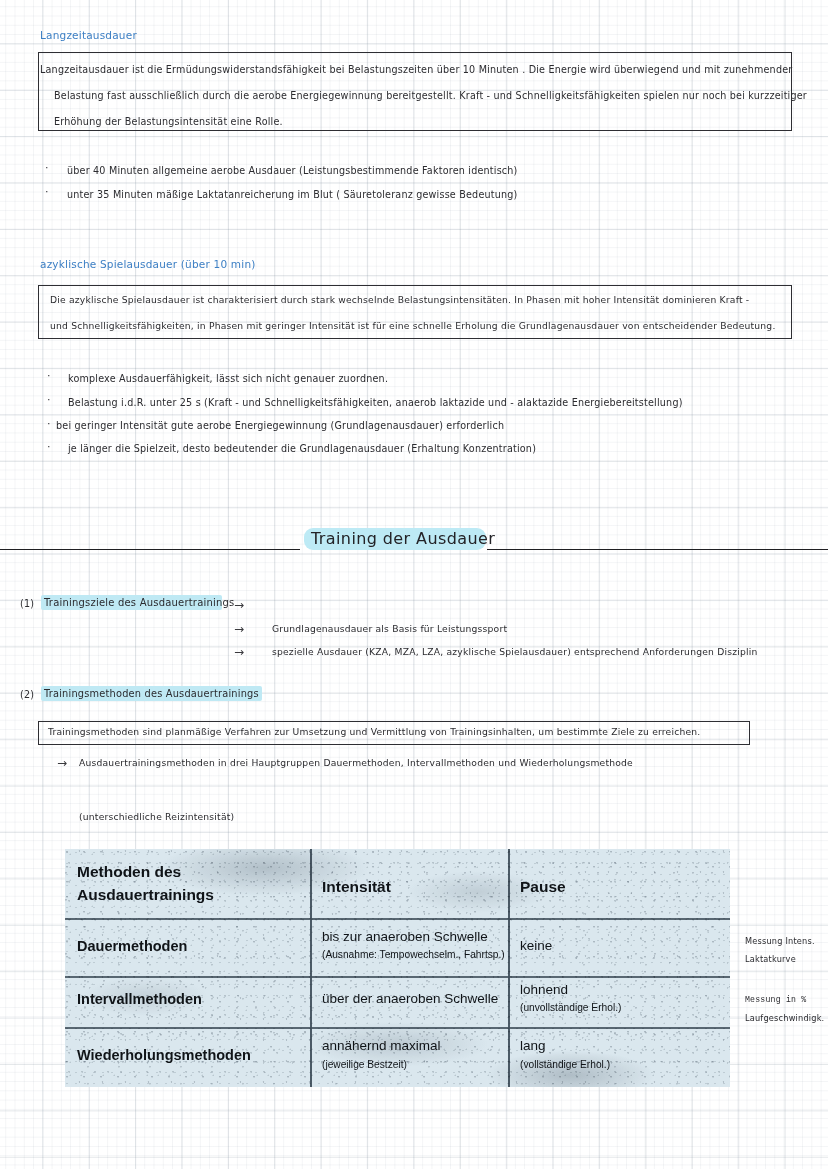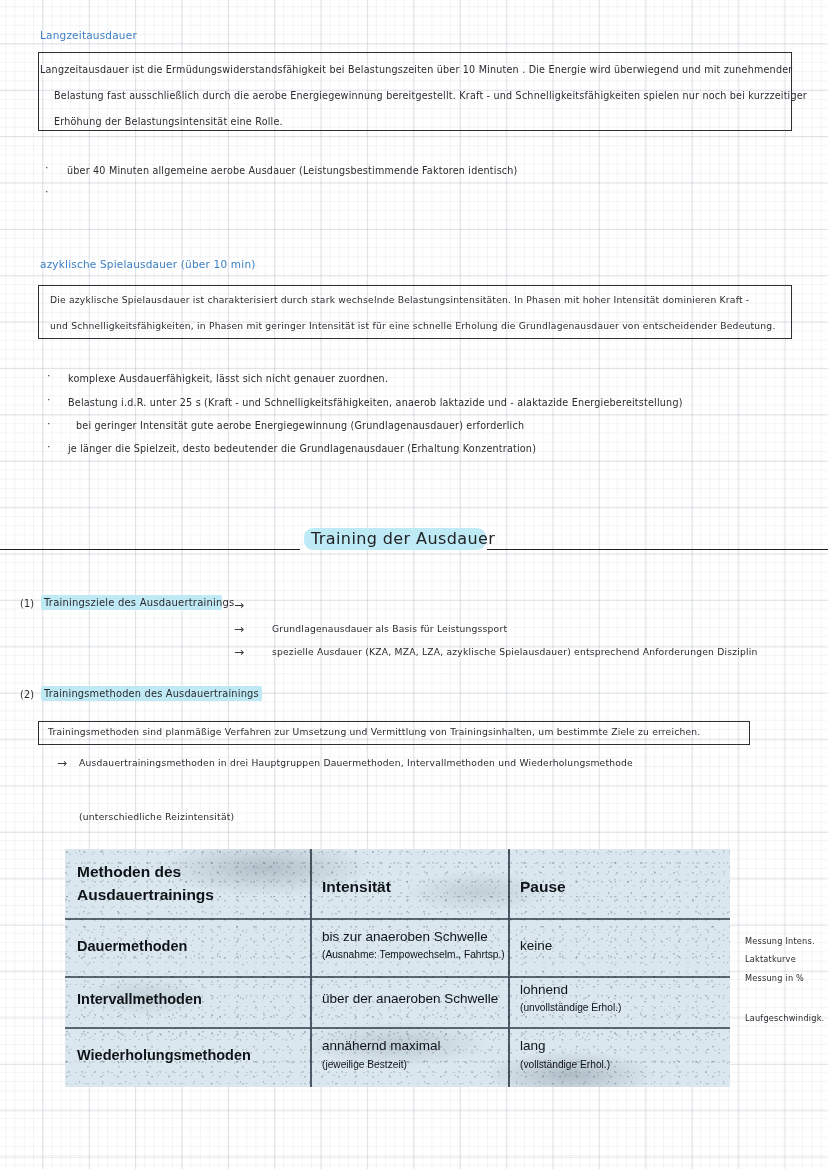--- a/index.html
+++ b/index.html
@@ -134,33 +134,34 @@
   <div class="abs hw hw-blue h-sec" style="left:40px;top:29px;">Langzeitausdauer</div>
 
   <div class="defbox" style="left:38px;top:52px;width:754px;height:79px;"></div>
   <div class="abs hw body-line" style="left:40px;top:64px;">Langzeitausdauer ist die Ermüdungswiderstandsfähigkeit bei Belastungszeiten über 10 Minuten . Die Energie wird überwiegend und mit zunehmender</div>
   <div class="abs hw body-line" style="left:54px;top:90px;">Belastung fast ausschließlich durch die aerobe Energiegewinnung bereitgestellt.  Kraft - und Schnelligkeitsfähigkeiten spielen nur noch bei kurzzeitiger</div>
   <div class="abs hw body-line" style="left:54px;top:116px;">Erhöhung der Belastungsintensität eine Rolle.</div>
 
   <div class="dot" style="left:45px;top:162px;">·</div>
   <div class="abs hw bullet-line" style="left:67px;top:165px;">über 40 Minuten   allgemeine aerobe Ausdauer  (Leistungsbestimmende  Faktoren  identisch)</div>
   <div class="dot" style="left:45px;top:186px;">·</div>
+  <div class="abs hw bullet-line" style="left:67px;top:189px;">unter 35 Minuten   mäßige  Laktatanreicherung  im Blut  ( Säuretoleranz  gewisse  Bedeutung)</div>
 
   <div class="abs hw hw-blue h-sec" style="left:40px;top:258px;">azyklische Spielausdauer  (über 10 min)</div>
 
   <div class="defbox" style="left:38px;top:285px;width:754px;height:54px;"></div>
   <div class="abs hw body-line" style="left:50px;top:320px;font-size:9.2px;">und Schnelligkeitsfähigkeiten, in Phasen mit geringer Intensität ist für eine schnelle Erholung die Grundlagenausdauer von entscheidender Bedeutung.</div>
   <div class="abs hw body-line" style="left:50px;top:294px;font-size:9.2px;">Die azyklische Spielausdauer  ist charakterisiert durch  stark wechselnde  Belastungsintensitäten.  In Phasen mit hoher Intensität dominieren  Kraft -</div>
 
   <div class="dot" style="left:47px;top:370px;">·</div>
   <div class="abs hw bullet-line" style="left:68px;top:373px;">komplexe Ausdauerfähigkeit, lässt sich nicht genauer zuordnen.</div>
   <div class="dot" style="left:47px;top:394px;">·</div>
   <div class="abs hw bullet-line" style="left:68px;top:397px;">Belastung i.d.R. unter 25 s  (Kraft - und Schnelligkeitsfähigkeiten,  anaerob laktazide und - alaktazide  Energiebereitstellung)</div>
   <div class="dot" style="left:47px;top:418px;">·</div>
-  <div class="abs hw bullet-line" style="left:76px;top:420px;">bei geringer Intensität gute aerobe Energiegewinnung  (Grundlagenausdauer) erforderlich</div>
+  <div class="abs hw bullet-line" style="left:56px;top:420px;">bei geringer Intensität gute aerobe Energiegewinnung  (Grundlagenausdauer) erforderlich</div>
   <div class="dot" style="left:47px;top:441px;">·</div>
   <div class="abs hw bullet-line" style="left:68px;top:443px;">je länger die Spielzeit, desto bedeutender die Grundlagenausdauer   (Erhaltung Konzentration)</div>
 
   <div class="rule" style="left:0px;top:549px;width:300px;"></div>
   <div class="rule" style="left:487px;top:549px;width:341px;"></div>
   <div class="title-hl" style="left:304px;top:528px;width:182px;height:22px;"></div>
   <div class="title-txt hw" style="left:311px;top:529px;">Training  der  Ausdauer</div>
 
   <div class="abs hw body-line" style="left:20px;top:598px;">(1)</div>
   <div class="hl" style="left:41px;top:595px;width:181px;height:15px;"></div>
@@ -214,16 +215,16 @@
     <div class="tcell t-sub" style="left:257px;top:210px;">(jeweilige Bestzeit)</div>
     <div class="tcell t-main" style="left:455px;top:190px;">lang</div>
     <div class="tcell t-sub" style="left:455px;top:210px;">(vollständige Erhol.)</div>
 
     <div class="noise"></div>
     <div class="smudge"></div>
   </div>
 
   <div class="margin-note hw" style="left:745px;top:936px;">Messung Intens.</div>
   <div class="margin-note hw" style="left:745px;top:954px;">Laktatkurve</div>
-  <div class="margin-note hw" style="left:745px;top:973px;">Messung in  %</div>
+  <div class="margin-note hw" style="left:745px;top:995px;font-family:Liberation Mono, monospace;">Messung in  %</div>
   <div class="margin-note hw" style="left:745px;top:1013px;">Laufgeschwindigk.</div>
 
 </div>
 
 </body></html>

